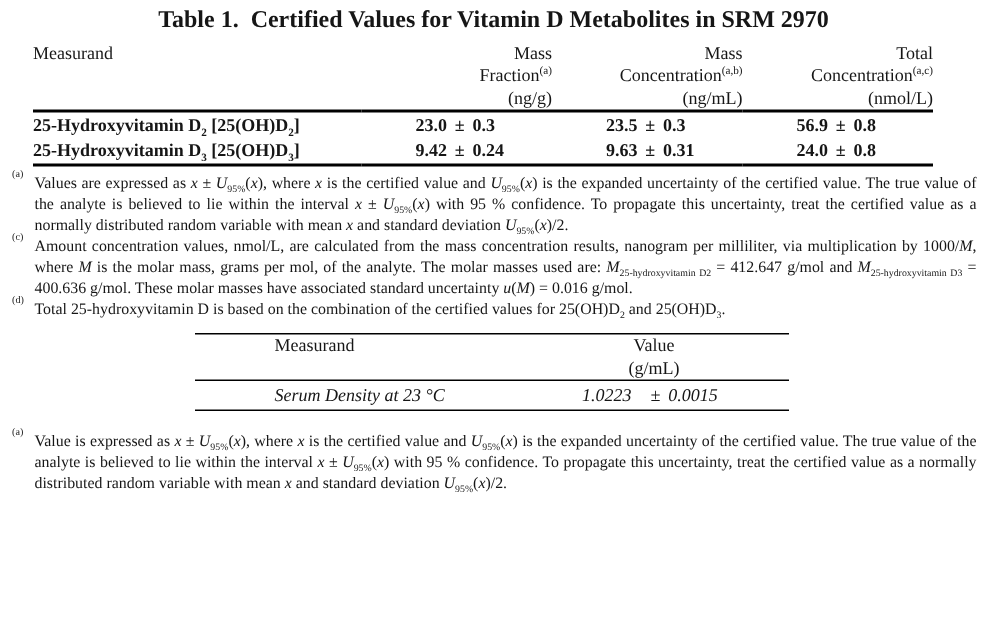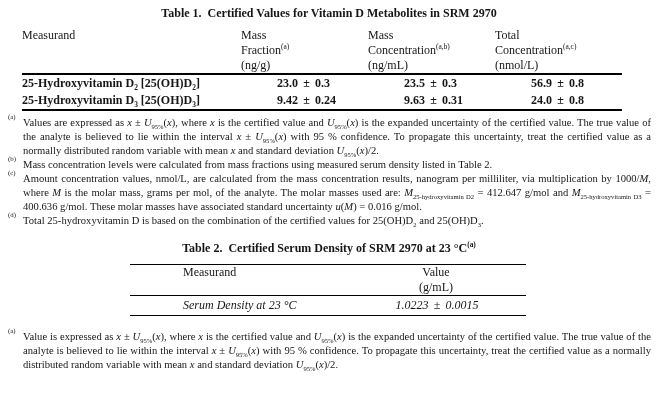--- a/index.html
+++ b/index.html
@@ -5,33 +5,33 @@
   * { margin:0; padding:0; box-sizing:border-box; }
   html, body { width:671px; height:411px; }
   body {
     background:#ffffff;
     color:#161616;
     font-family:"Liberation Serif","DejaVu Serif",serif;
   }
   .page { width:671px; height:411px; padding:6px 20px 4px 7px; overflow:hidden; }
 
   .title {
-    font-weight:bold; font-size:12px; line-height:15px;
+    font-weight:bold; font-size:16px; line-height:15px;
     text-align:center; white-space:pre-wrap;
   }
   .t1-title { margin-bottom:7px; }
   .t2-title { margin-top:13px; }
 
   table { border-collapse:collapse; }
   th, td { font-weight:normal; padding:0; }
 
   
   .t1 { margin-left:15px; width:600px; table-layout:fixed; font-size:12px; }
   .t1 thead th { border-bottom:2px solid #000; vertical-align:top; }
-  .t1 thead div { line-height:15px; text-align:left; }
+  .t1 thead div { line-height:15px; text-align:right; }
   .t1 .col-meas { width:219px; }
   .t1 .col-meas div { text-align:left; }
   .t1 .col-val { width:127px; text-align:center; }
   .t1 tbody td { line-height:17px;font-weight:bold; }
   .t1 tbody tr:last-child td { border-bottom:2px solid #000; }
 
   sup { font-size:0.62em; vertical-align:super; line-height:0; }
   sub { font-size:0.62em; vertical-align:sub; line-height:0; }
   .it { font-style:italic; }
 
@@ -47,21 +47,21 @@
   }
   .fn .fnm { position:absolute; left:1px; top:1px; font-size:6.8px; }
 
   
   .t2 { margin:8px 0 0 123px; width:396px; table-layout:fixed; font-size:12px; }
   .t2 th { border-top:1.5px solid #000; border-bottom:1.5px solid #000; vertical-align:top; }
   .t2 thead div { line-height:15px; }
   .t2 .col-meas { width:216px; text-align:left; padding-left:53px; }
   .t2 .col-val { width:180px; text-align:center; }
   .t2 tbody td { line-height:19px; border-bottom:1.5px solid #000;font-style:italic; }
-  .t2 .vgroup .v { width:48px; }
+  .t2 .vgroup .v { width:48px;text-align:center; }
   .t2 .vgroup .u { width:46px; }
 
   .fn-t2 { margin-top:14px; }
 </style>
 </head>
 <body>
 
 <div class="page">
 
   <div class="title t1-title">Table 1.  Certified Values for Vitamin D Metabolites in SRM 2970</div>
@@ -116,34 +116,29 @@
       </tr>
     </tbody>
   </table>
 
   <div class="fns">
     <div class="fn">
       <sup class="fnm">(a)</sup>
       <span><span>Values are expressed as </span><span class="it">x</span><span> ± </span><span class="it">U</span><sub>95%</sub><span>(</span><span class="it">x</span><span>), where </span><span class="it">x</span><span> is the certified value and </span><span class="it">U</span><sub>95%</sub><span>(</span><span class="it">x</span><span>) is the expanded uncertainty of the certified value.  The true value of the analyte is believed to lie within the interval </span><span class="it">x</span><span> ± </span><span class="it">U</span><sub>95%</sub><span>(</span><span class="it">x</span><span>) with 95 % confidence.  To propagate this uncertainty, treat the certified value as a normally distributed random variable with mean </span><span class="it">x</span><span> and standard deviation </span><span class="it">U</span><sub>95%</sub><span>(</span><span class="it">x</span><span>)/2.</span></span>
     </div>
     <div class="fn">
-      <sup class="fnm">(b)</sup>
-      <span><span>Mass concentration levels were calculated from mass fractions using measured serum density listed in Table 2.</span></span>
-    </div>
-    <div class="fn">
       <sup class="fnm">(c)</sup>
       <span><span>Amount concentration values, nmol/L, are calculated from the mass concentration results, nanogram per milliliter, via multiplication by 1000/</span><span class="it">M</span><span>, where </span><span class="it">M</span><span> is the molar mass, grams per mol, of the analyte.  The molar masses used are: </span><span class="it">M</span><sub>25-hydroxyvitamin D2</sub><span> = 412.647 g/mol and </span><span class="it">M</span><sub>25-hydroxyvitamin D3</sub><span> = 400.636 g/mol.  These molar masses have associated standard uncertainty </span><span class="it">u</span><span>(</span><span class="it">M</span><span>) = 0.016 g/mol.</span></span>
     </div>
     <div class="fn">
       <sup class="fnm">(d)</sup>
       <span><span>Total 25-hydroxyvitamin D is based on the combination of the certified values for 25(OH)D</span><sub>2</sub><span> and 25(OH)D</span><sub>3</sub><span>.</span></span>
     </div>
   </div>
 
-  <div class="title t2-title"><span>Table 2.  Certified Serum Density of SRM 2970 at 23 °C</span><sup>(a)</sup></div>
 
   <table class="t2">
     <thead>
       <tr>
         <th class="col-meas">
           <div>Measurand</div>
         </th>
         <th class="col-val">
           <div>Value</div>
           <div>(g/mL)</div>

